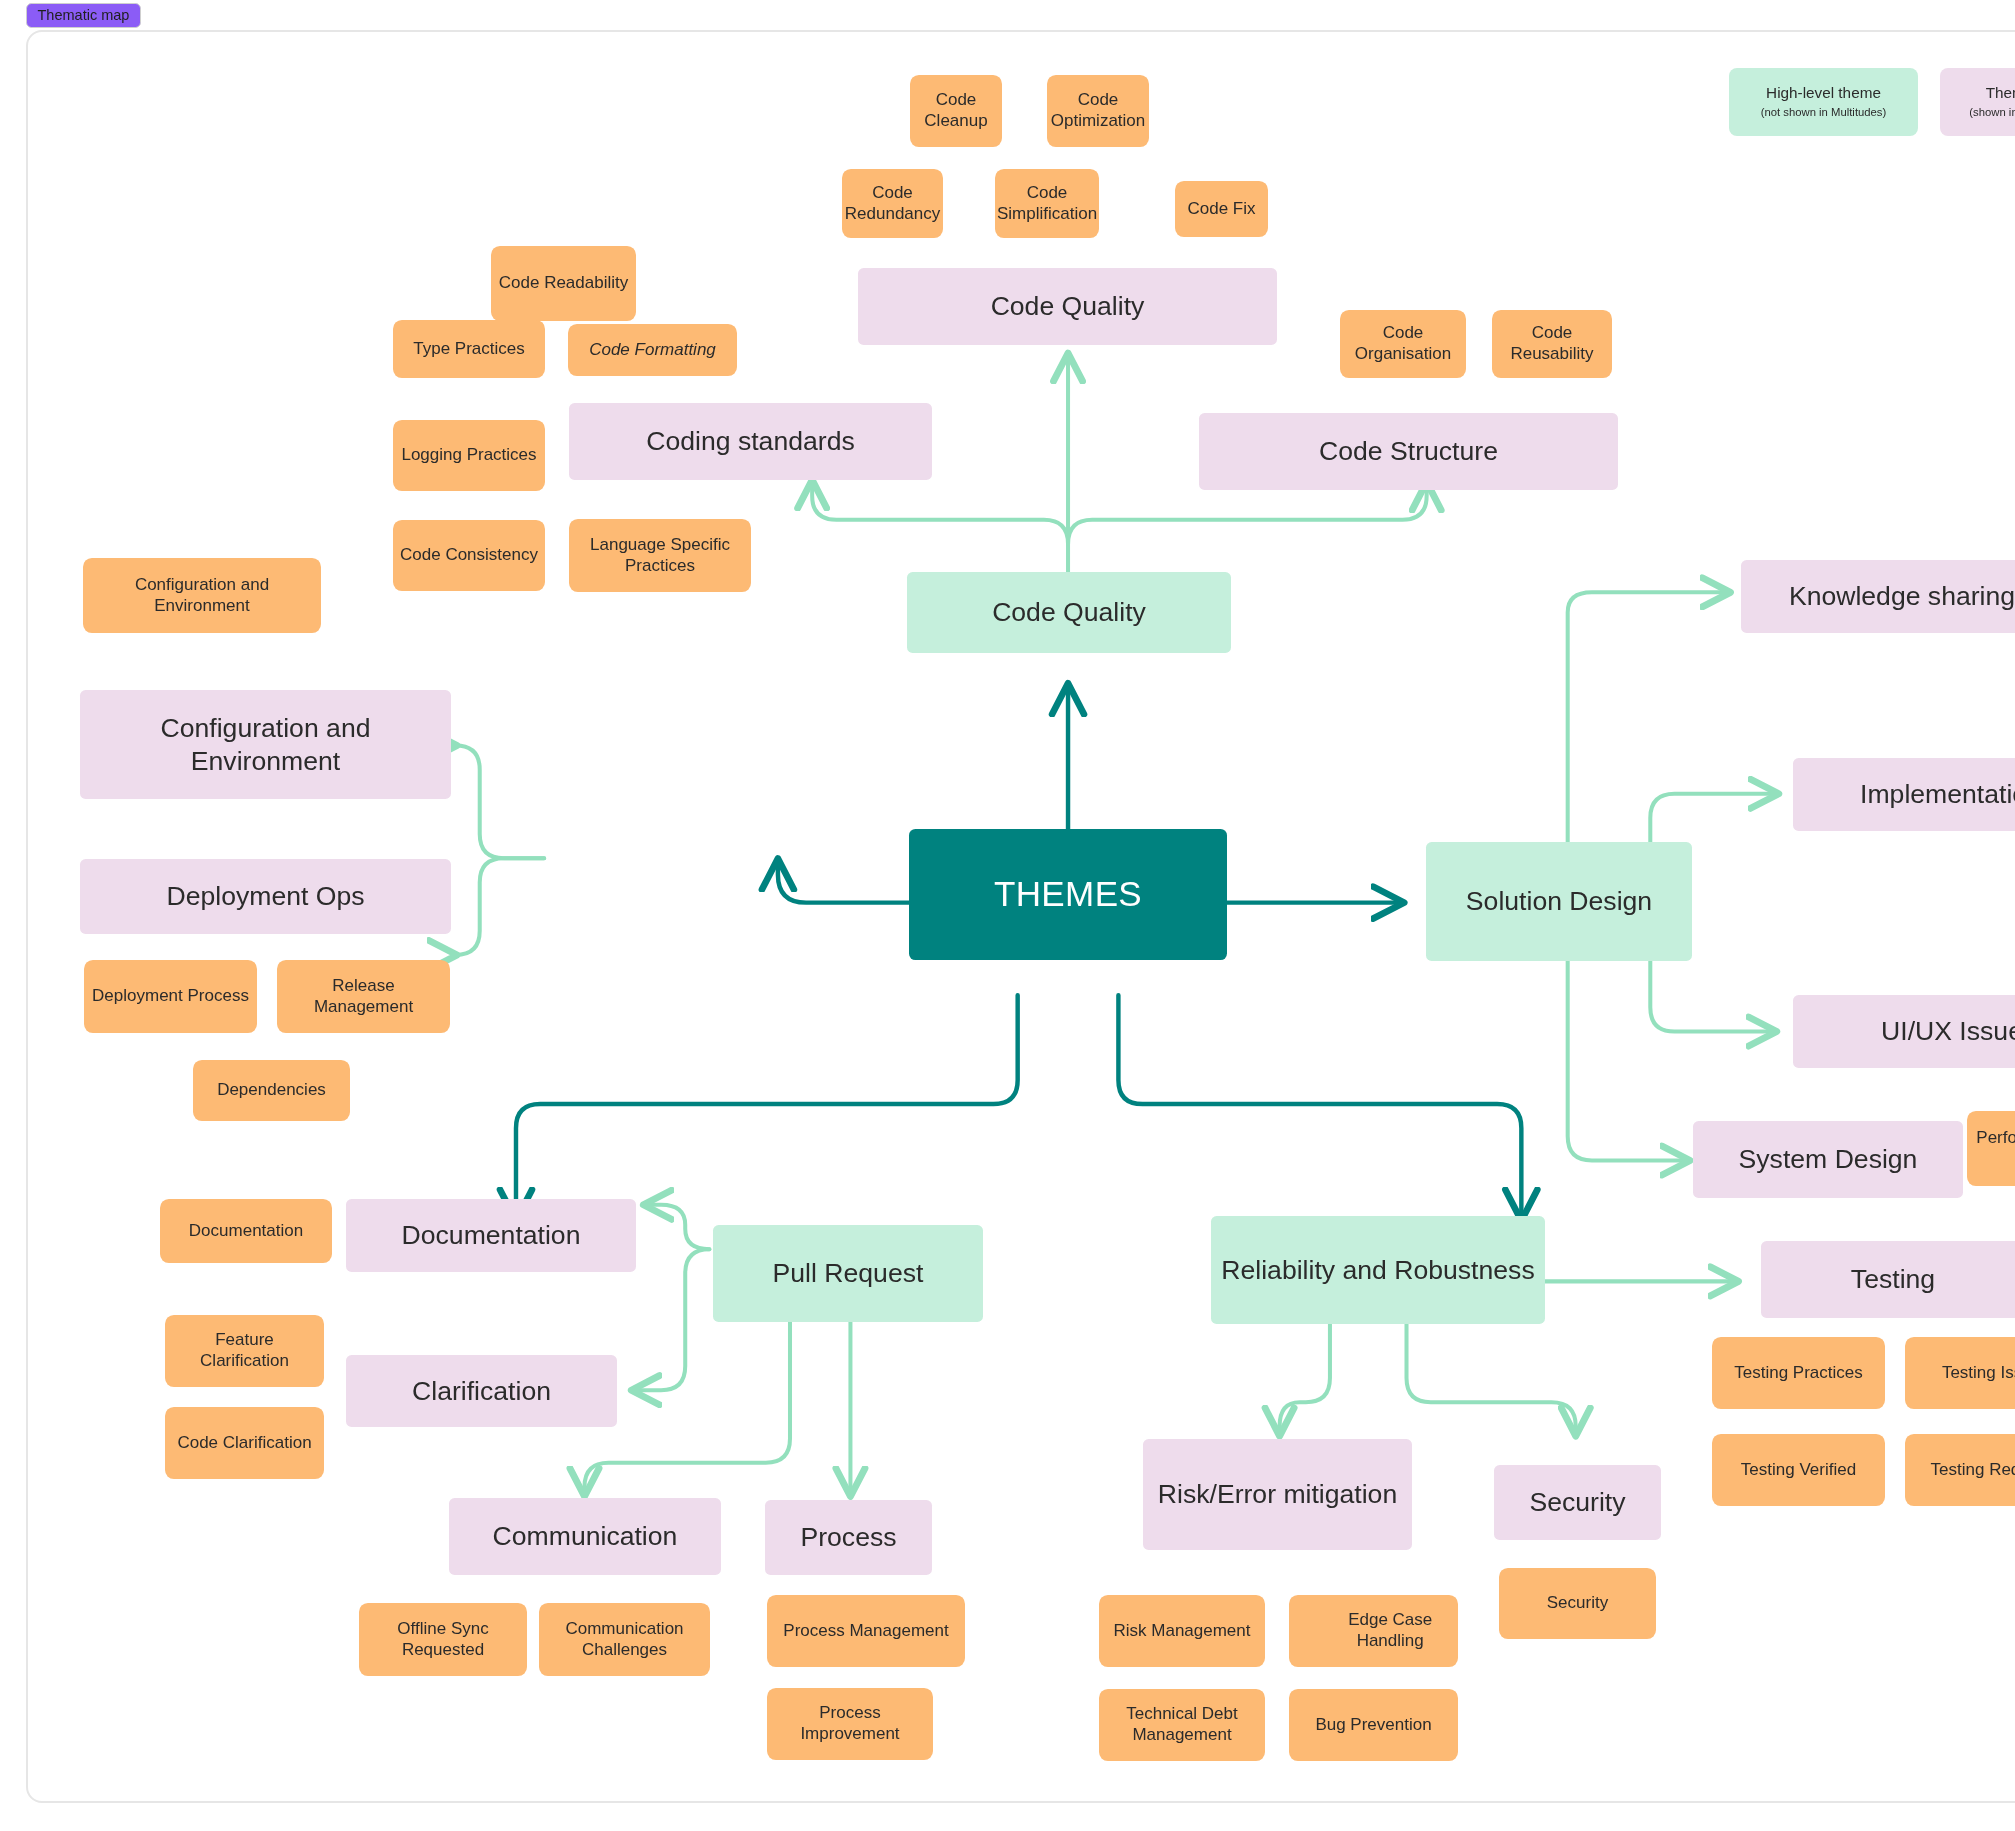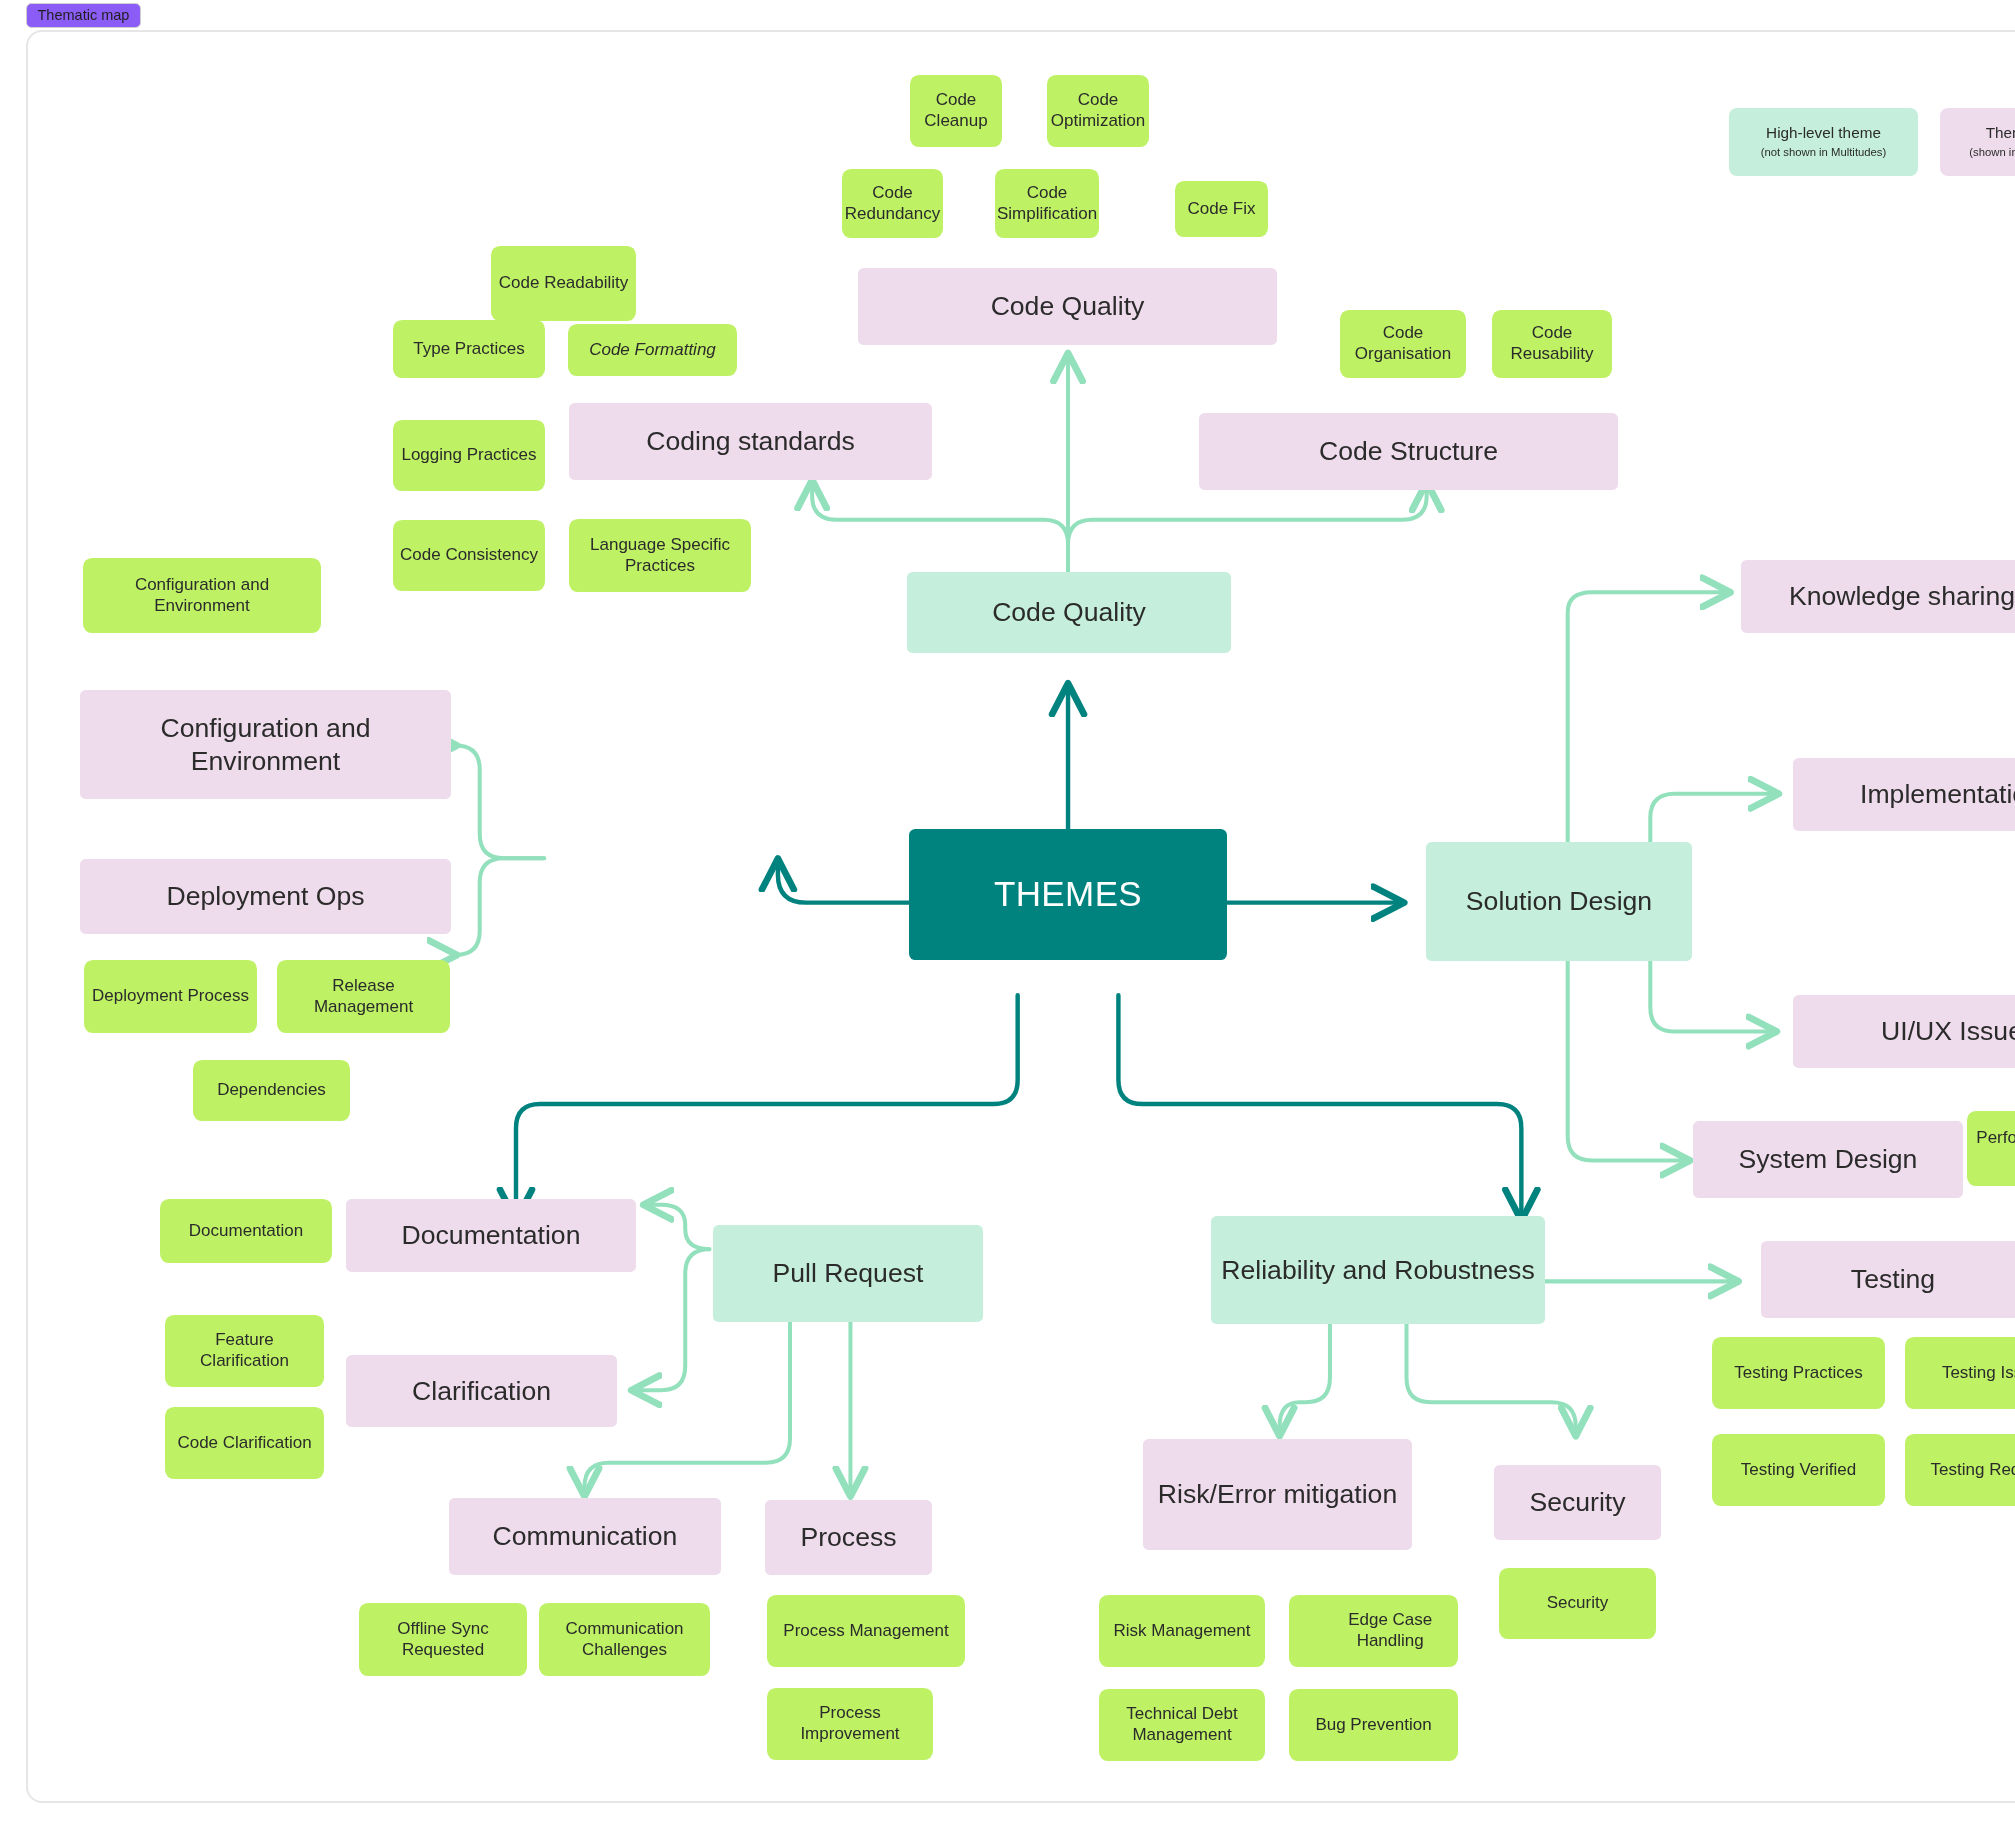--- a/index.html
+++ b/index.html
@@ -20,30 +20,30 @@
   }
   #svgLayer{position:absolute;left:0;top:0;width:2373px;height:1831px;z-index:5;pointer-events:none;}
 
   
   .node{
     position:absolute;box-sizing:border-box;
     display:flex;align-items:center;justify-content:center;text-align:center;
     border-radius:7.3px;color:#2b2b2b;line-height:1.22;
     padding:2.4px 5.6px;z-index:10;
   }
-  .code   {background:#bef264;font-size:17px;border-radius:8.9px;}
+  .code   {background:#fdba74;font-size:17px;border-radius:8.9px;}
   .theme  {background:#eedcec;font-size:26.6px;border-radius:5.6px;}
   .high   {background:#c5efdc;font-size:26.6px;border-radius:5.6px;}
   .root   {background:#00827f;color:#ffffff;font-size:35px;border-radius:6.4px;letter-spacing:0.4px;}
 
   
   .legend{
     position:absolute;box-sizing:border-box;border-radius:8px;
     display:flex;flex-direction:column;align-items:center;justify-content:center;
-    text-align:center;z-index:12;padding:4px 5.6px;margin-top:40px;
+    text-align:center;z-index:12;padding:4px 5.6px;
   }
   .legend .t1{font-size:15.3px;color:#2b2b2b;line-height:1.2;}
   .legend .t2{font-size:11.3px;color:#2b2b2b;line-height:1.2;margin-top:3.2px;}
   .lg-green{background:#c5efdc;}
   .lg-purple{background:#eedcec;}
 </style>
 </head>
 <body>
 
 <div id="stage">

